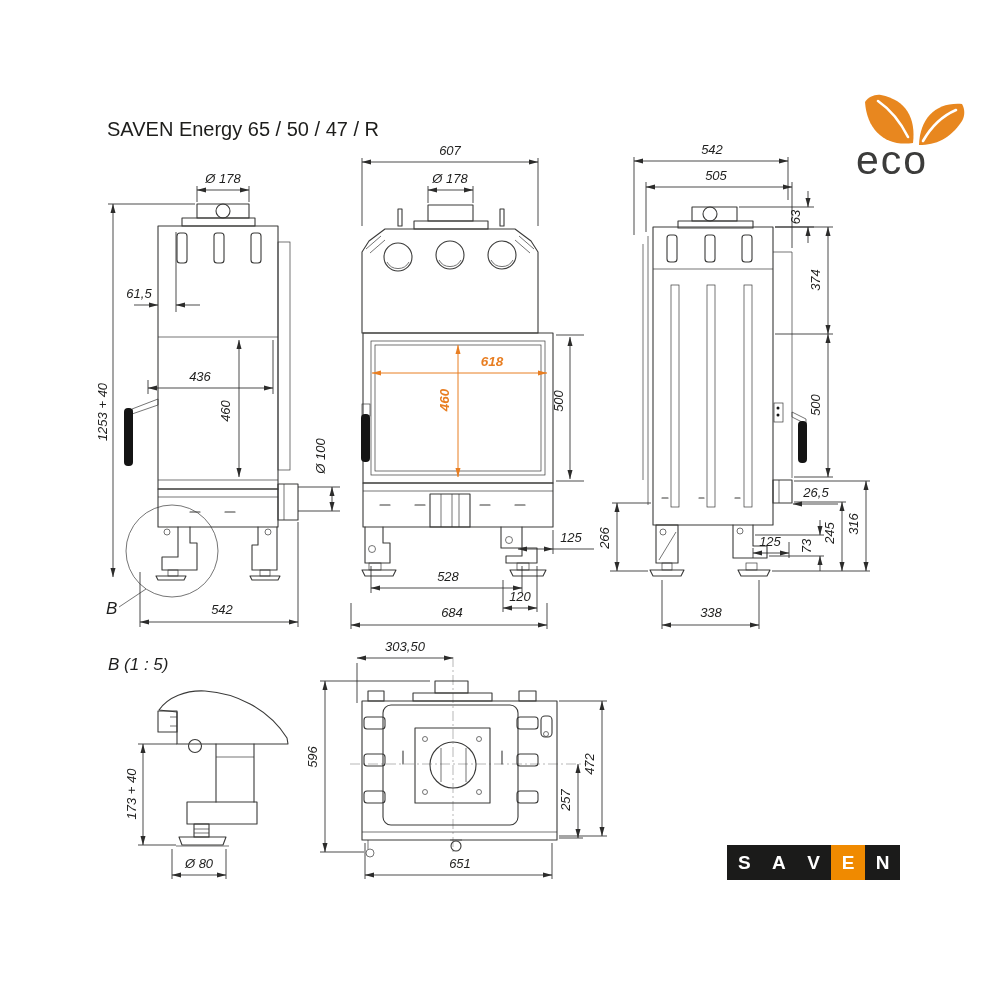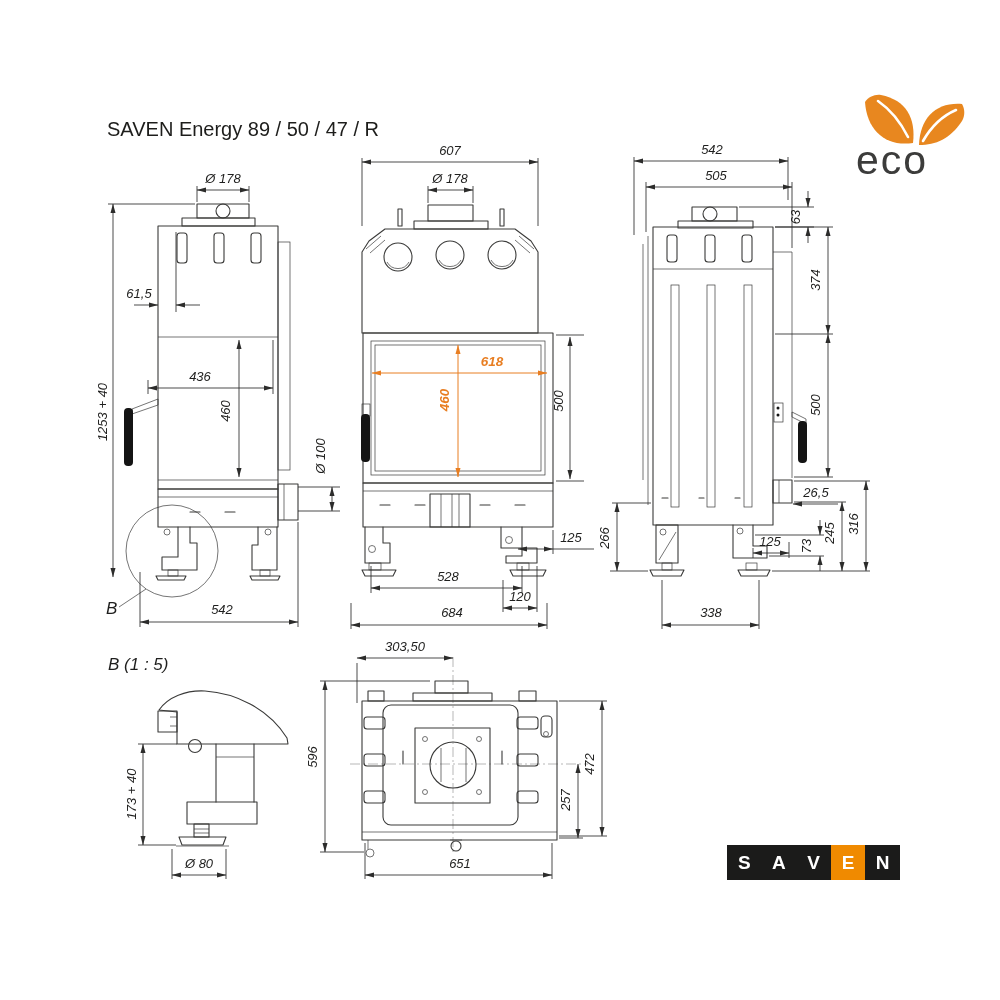--- a/index.html
+++ b/index.html
@@ -27,21 +27,21 @@
   .saven{position:absolute;left:727px;top:845px;display:flex;height:35px;}
   .saven .cell{width:34.6px;height:35px;background:#1b1b1a;color:#ffffff;display:flex;
                align-items:center;justify-content:center;font-weight:bold;font-size:19px;}
   .saven .cell.accent{background:#f08a00;}
 </style>
 </head>
 <body>
 
 <div id="stage">
 
-  <div class="page-title">SAVEN Energy 89 / 50 / 47 / R</div>
+  <div class="page-title">SAVEN Energy 65 / 50 / 47 / R</div>
 
   <svg id="drawing" width="1000" height="1000" viewBox="0 0 1000 1000">
     <defs>
       <marker id="ar" markerWidth="10" markerHeight="7" refX="9.3" refY="3" orient="auto-start-reverse" markerUnits="userSpaceOnUse">
         <path d="M9.6,3 L0,0.4 L0,5.6 Z" fill="#2c2c2b"></path>
       </marker>
       <marker id="aro" markerWidth="10" markerHeight="7" refX="9.3" refY="3" orient="auto-start-reverse" markerUnits="userSpaceOnUse">
         <path d="M9.6,3 L0,0.4 L0,5.6 Z" fill="#e87e22"></path>
       </marker>
     </defs>

